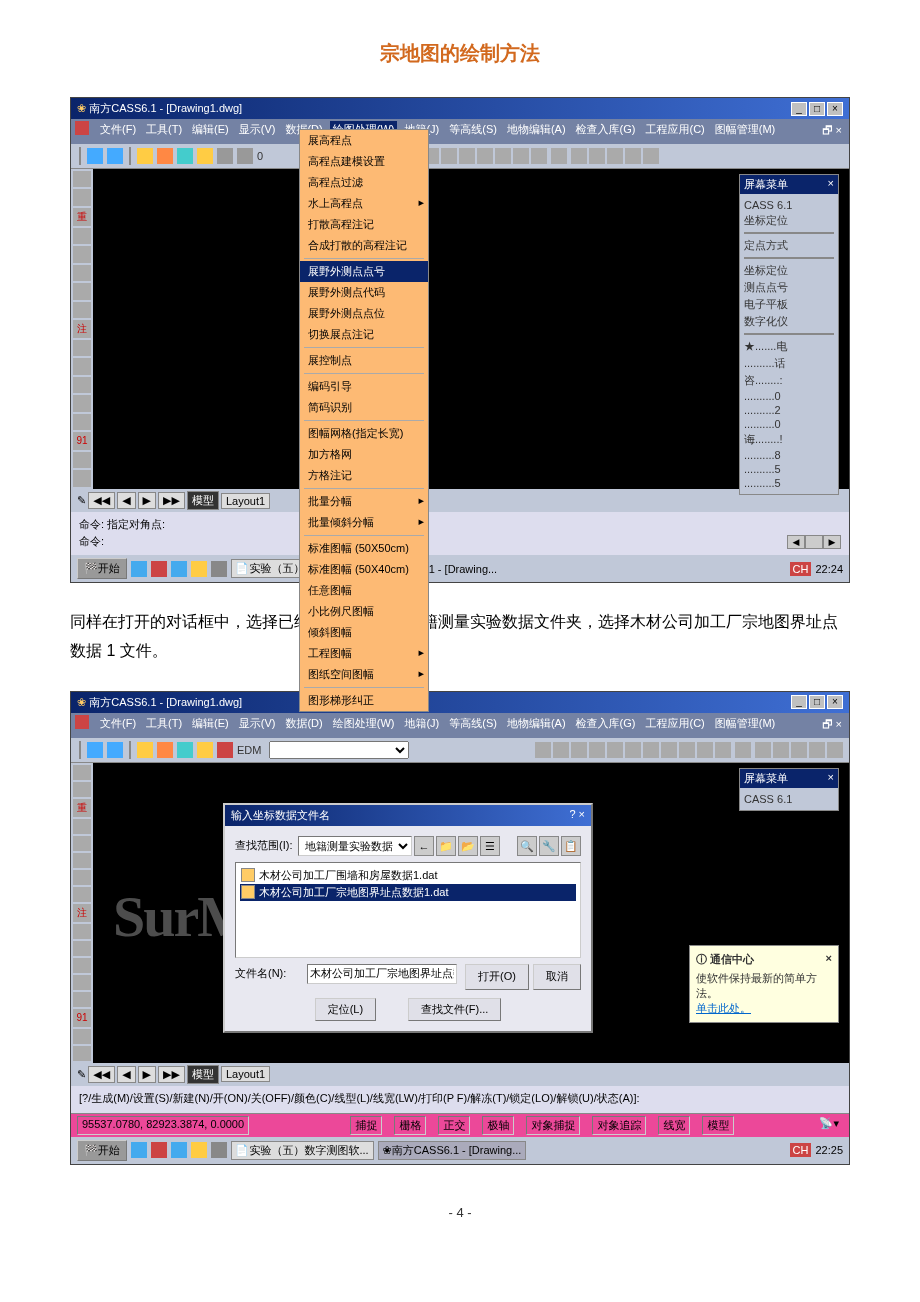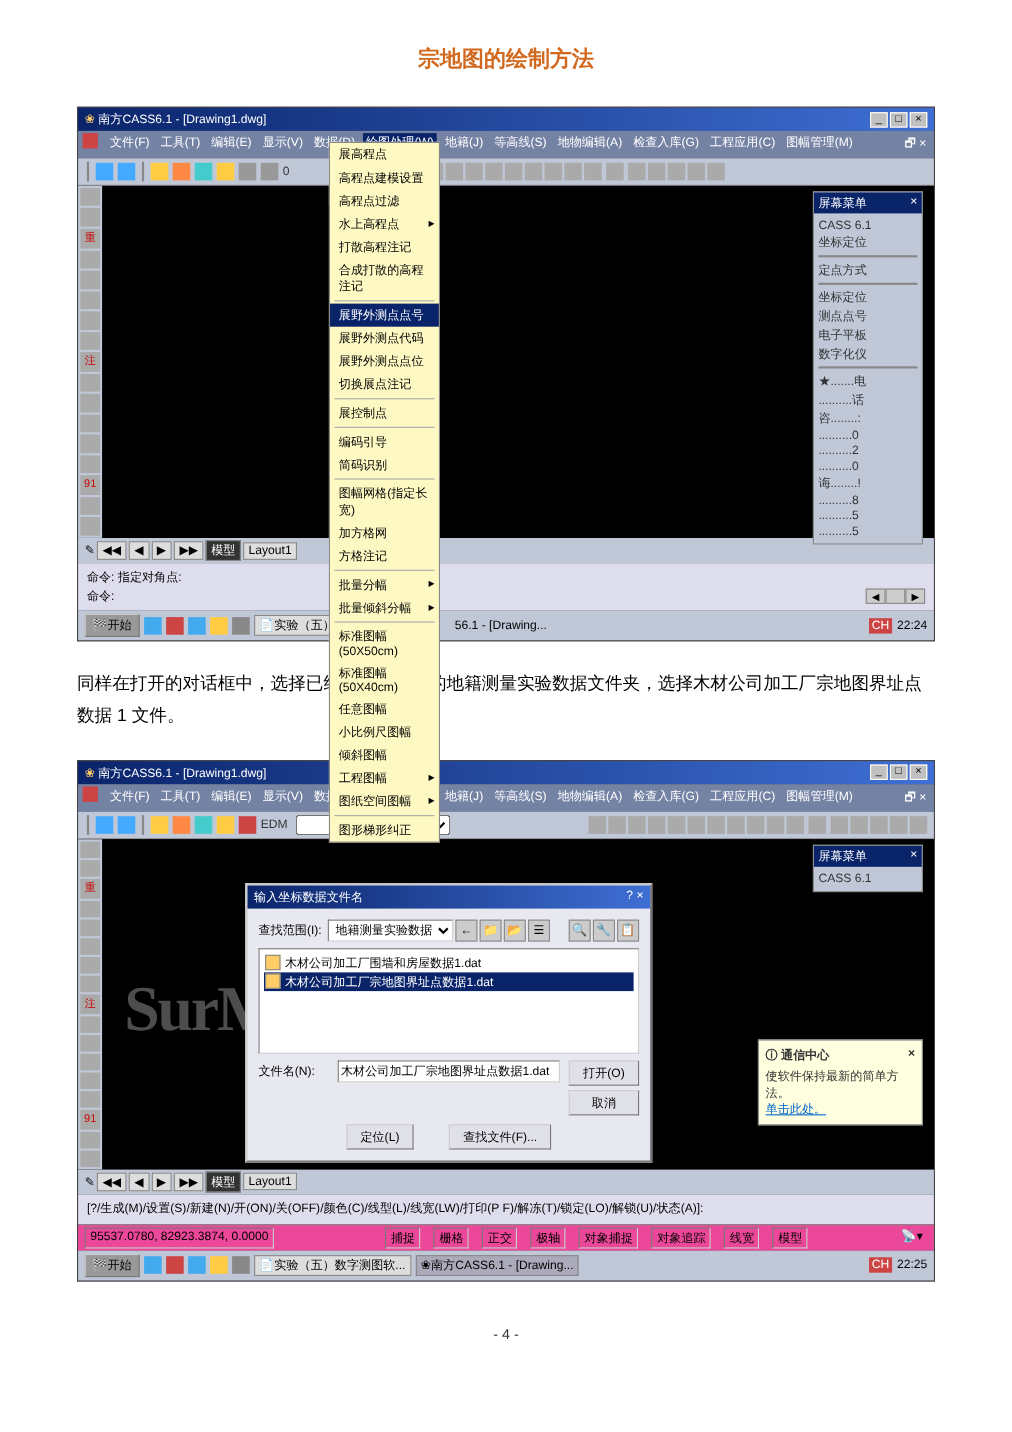--- a/index.html
+++ b/index.html
@@ -23,21 +23,21 @@
 .tb-red{background:#c44}
 .main-area{display:flex;background:#000;height:290px;position:relative}
 .left-tools{width:22px;background:#c0c8d8;display:flex;flex-direction:column;gap:2px;padding:2px}
 .left-tools span{width:18px;height:18px;background:#aaa;font-size:10px;text-align:center;line-height:18px}
 .lt-blue{background:#6cf}
 .lt-red{background:#e66;color:#c00}
 .lt-green{background:#6c6}
 .lt-yellow{background:#fc6}
 .lt-dark{background:#668}
 .canvas{flex:1;background:#000;position:relative}
-.dropdown-menu{position:absolute;left:0;top:0;width:101px;background:#fef9c3;border:1px solid #888;z-index:10}
+.dropdown-menu{position:absolute;left:0;top:0;width:130px;background:#fdba74;border:1px solid #888;z-index:10}
 .dropdown-menu div{padding:3px 8px;font-size:11px;color:#000;position:relative}
 .dropdown-menu div.sep{height:1px;background:#aaa;padding:0;margin:2px 4px}
 .dropdown-menu div.hl{background:#0a246a;color:#fff}
 .dropdown-menu div.has-sub::after{content:"▸";position:absolute;right:4px}
 .screen-menu{position:absolute;right:10px;top:5px;width:100px;background:#c0c8d8;border:1px solid #888;font-size:11px;z-index:5}
 .sm-title{background:#0a246a;color:#fff;padding:2px 4px;display:flex;justify-content:space-between}
 .sm-body{padding:4px;color:#333}
 .sm-body div{padding:1px 0}
 .sm-sep{height:1px;background:#888;margin:3px 0}
 .status-tabs{background:#c0c8d8;padding:2px 6px;font-size:11px;color:#000;display:flex;align-items:center;gap:2px}
@@ -52,21 +52,21 @@
 .dialog-title{background:linear-gradient(to right,#0a246a,#3f6fd4);color:#fff;padding:3px 6px;display:flex;justify-content:space-between;font-size:11px}
 .dialog-body{padding:10px;font-size:11px;color:#000}
 .dialog-row{display:flex;align-items:center;gap:2px;margin-bottom:6px}
 .dialog-row label{width:70px}
 .dialog-row input,.dialog-row select{flex:1;background:#fff;border:1px inset #ccc;padding:2px;height:20px;font-size:11px}
 .file-list{background:#fff;border:1px inset #ccc;height:96px;padding:4px;margin-bottom:6px}
 .file-item{display:flex;align-items:center;gap:4px;padding:1px}
 .file-item.sel{background:#0a246a;color:#fff}
 .file-icon{width:14px;height:14px;background:#fc6;border:1px solid #888}
 .btn{background:#e0e0e8;border:1px outset #ccc;padding:3px 12px;font-size:11px}
-.dialog-btns{display:flex;flex-direction:column;gap:4px;margin-left:0}
+.dialog-btns{display:flex;flex-direction:row;gap:4px;margin-left:0}
 .dialog-icons{display:flex;gap:2px}
 .dialog-icons span{width:20px;height:20px;background:#ccc;border:1px solid #888;text-align:center;line-height:18px;font-size:11px}
 .notif{position:absolute;right:10px;bottom:40px;width:150px;background:#ffffe0;border:1px solid #888;padding:6px;font-size:11px;z-index:15}
 .notif-title{display:flex;justify-content:space-between;font-weight:bold;margin-bottom:4px}
 .notif a{color:#06c;text-decoration:underline}
 .watermark{position:absolute;left:20px;top:120px;font-size:58px;color:#999;opacity:0.5;font-weight:bold;font-family:serif;pointer-events:none;z-index:12;letter-spacing:-2px}
 .page-num{text-align:center;margin-top:40px;font-size:13px;color:#333}
 .toolbar-right{display:flex;gap:2px;margin-left:auto}
 .toolbar-right span{width:16px;height:16px;background:#aaa}
 .dropdown-menu.top-menu{position:static;border:none;border-bottom:1px solid #888}

